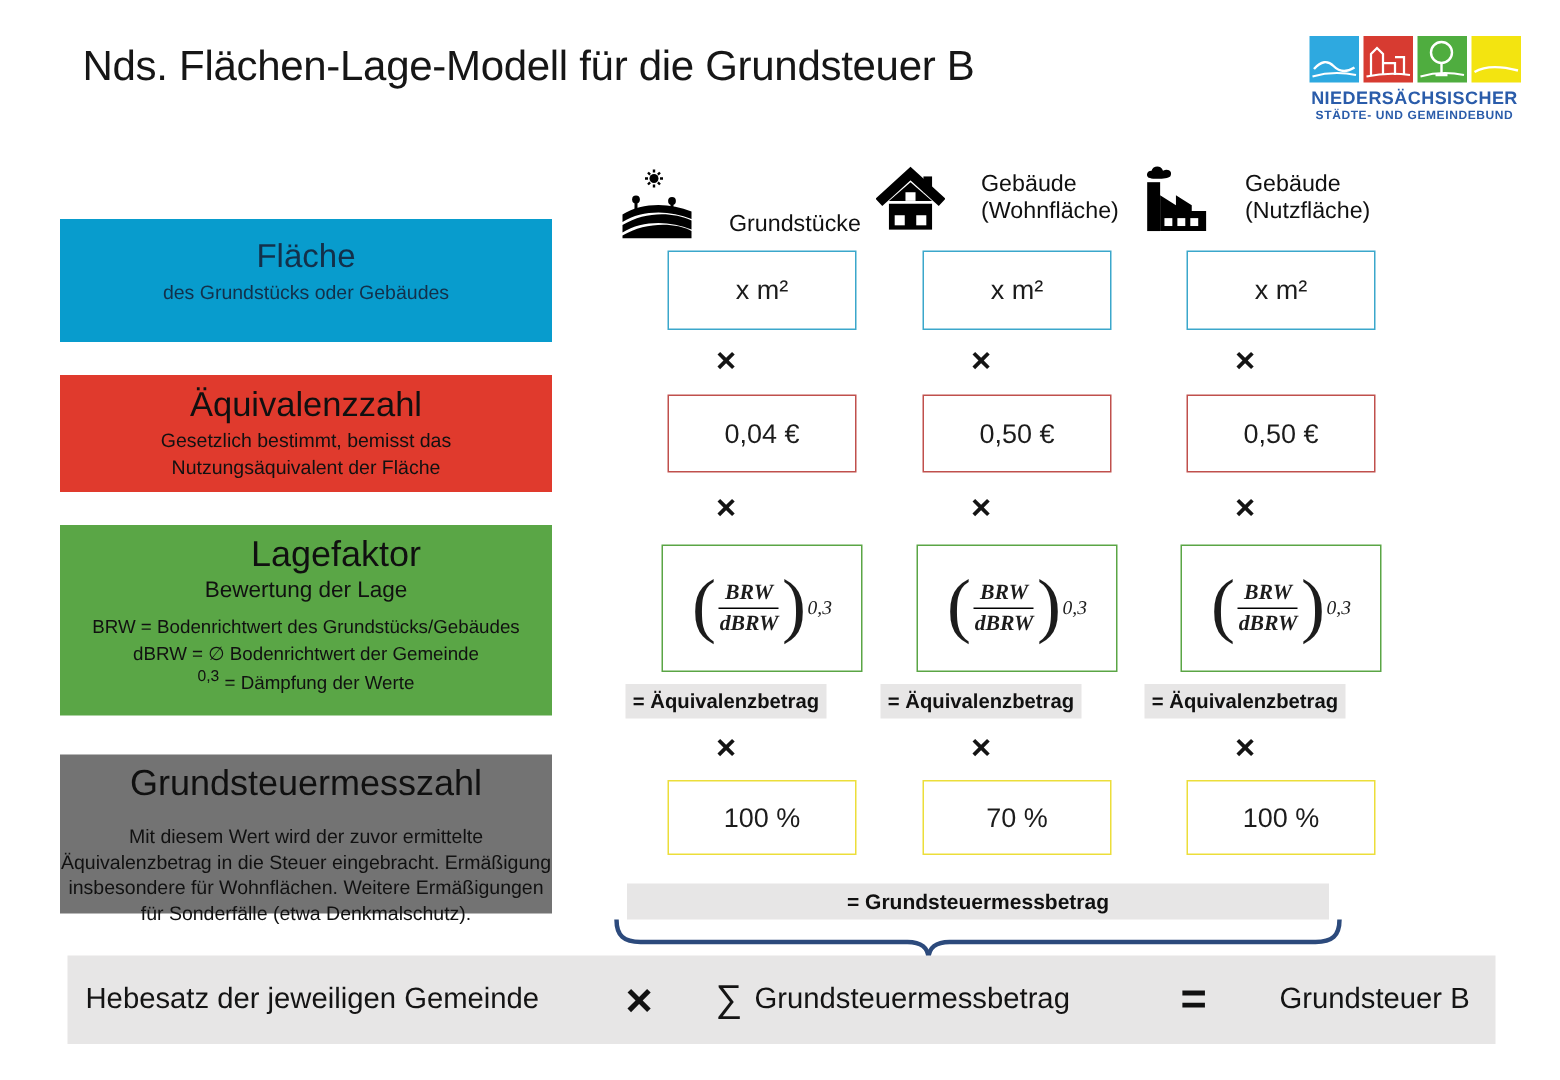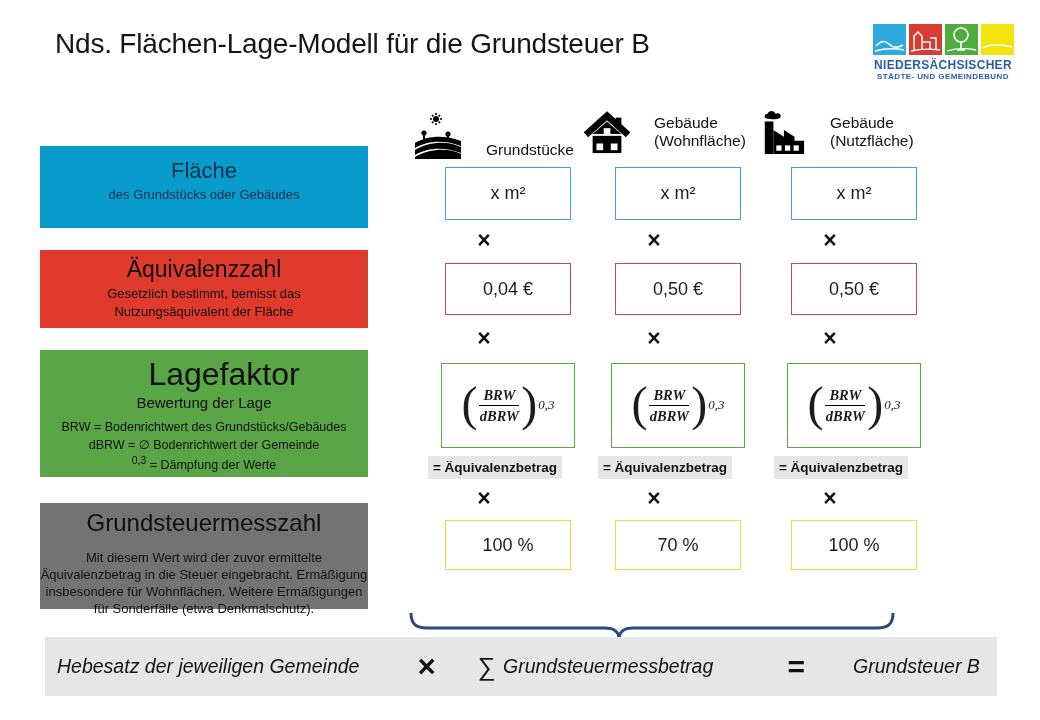--- a/index.html
+++ b/index.html
@@ -20,21 +20,21 @@
   
   .factor { position:absolute; left:40px; width:328px; text-align:center; padding-top:6px; }
   .factor h2 { font-weight:500; color:#101010; }
   .f-blue   { top:146px; height:82px;  background:#089ccd; }
   .f-blue h2 { font-size:22px; color:#13304a; margin-top:6px; }
   .f-blue .sub { font-size:13px; color:#13304a; margin-top:3px; }
   .f-red    { top:250px; height:78px;  background:#e03a2d; }
   .f-red h2 { font-size:23px; }
   .f-red .sub { font-size:13px; line-height:1.35; margin-top:2px; }
   .f-green  { top:350px; height:127px; background:#5aa646; }
-  .f-green h2 { font-size:32px;padding-left:40px; }
+  .f-green h2 { font-size:24px;padding-left:40px; }
   .f-green .sub { font-size:15px; margin-top:1px; }
   .f-green .defs { font-size:12.5px; line-height:1.4; margin-top:8px; }
   .f-yellow { top:503px; height:106px; background:#737373; }
   .f-yellow h2 { font-size:24px; }
   .f-yellow .body { font-size:13px; line-height:1.32; margin-top:12px; }
 
   
   .col { position:absolute; top:103px; width:140px; height:470px; }
   .col-1 { left:414px; } .col-2 { left:584px; } .col-3 { left:760px; }
   .col-header { position:absolute; top:0; left:0; width:190px; height:58px;
@@ -44,21 +44,21 @@
   .vbox { position:absolute; left:7px; width:126px; background:#fff;
           display:flex; align-items:center; justify-content:center;
           font-size:18px; color:#1c1c1c;margin-left:24px; }
   .area-box    { top:64px;  height:53px; border:1.6px solid #3ba7cb; }
   .rate-box    { top:160px; height:52px; border:1.6px solid #c0504d; }
   .formula-box { top:260px; height:85px; border:1.6px solid #5aa545; left:3px; width:134px; }
   .pct-box     { top:417px; height:50px; border:1.6px solid #ecde3a; }
   .mult { position:absolute; left:0; width:140px; text-align:center;
           font-size:23px; font-weight:700; color:#141414; line-height:1; }
   .m1 { top:126px; } .m2 { top:224px; } .m3 { top:384px; }
-  .eq-bar { position:absolute; left:14px; top:353px; width:134px; height:23px;
+  .eq-bar { position:absolute; left:3px; top:353px; width:134px; height:23px;
             background:#e7e6e6; display:flex; align-items:center; justify-content:center;
             font-size:13.5px; font-weight:700; color:#111; }
 
   
   .formula { display:flex; align-items:center; justify-content:center;
              font-family:"Liberation Serif", serif; }
   .paren { font-size:48px; font-weight:400; line-height:0.9; transform:translateY(-2px); }
   .frac { display:flex; flex-direction:column; align-items:center; margin:0 2px;
           font-style:italic; font-weight:600; font-size:14.5px; line-height:1.25; }
   .frac .num { border-bottom:1.4px solid #000; padding:0 4px 1px; }
@@ -67,21 +67,21 @@
           margin-top:13px; margin-left:1px; }
 
   
   .gm-bar { position:absolute; left:418px; top:589px; width:468px; height:24px;
             background:#e7e6e6; display:flex; align-items:center; justify-content:center;
             font-size:14px; font-weight:700; color:#111; }
   .brace { position:absolute; left:408px; top:613px; width:488px; height:52px; }
 
   
   .footer { position:absolute; left:45px; top:637px; width:952px; height:59px;
-            background:#e7e6e6;font-style:italic; }
+            background:#e7e6e6; }
   .footer span { position:absolute; top:0; height:59px; display:flex; align-items:center; }
   .ft-hebesatz { left:12px;  font-size:19.5px; color:#141414; }
   .ft-times    { left:372px; font-size:31px; font-weight:700; color:#111; }
   .ft-sum      { left:432px; font-size:25px; color:#141414; }
   .ft-messb    { left:458px; font-size:19.5px; color:#141414; }
   .ft-equals   { left:742px; font-size:30px; font-weight:800; color:#111; }
   .ft-result   { left:808px; font-size:19.5px; color:#141414; }
 </style>
 </head>
 <body>
@@ -262,20 +262,21 @@
         </span>
         <span class="paren">)</span>
         <span class="expo">0,3</span>
       </div>
     </div>
     <div class="eq-bar">= Äquivalenzbetrag</div>
     <div class="mult m3">×</div>
     <div class="vbox pct-box">100 %</div>
   </div>
 
+  <div class="gm-bar">= Grundsteuermessbetrag</div>
 
   <svg class="brace" viewBox="0 0 488 52">
     <path d="M3,0 C3,11 8,15 19,15 L197,15 C206,15 211,19 211,26 L211,50" fill="none" stroke="#2c4a7c" stroke-width="3" stroke-linecap="round"></path>
     <path d="M485,0 C485,11 480,15 469,15 L225,15 C216,15 211,19 211,26" fill="none" stroke="#2c4a7c" stroke-width="3" stroke-linecap="round"></path>
   </svg>
 
   <div class="footer">
     <span class="ft-hebesatz">Hebesatz der jeweiligen Gemeinde</span>
     <span class="ft-times">×</span>
     <span class="ft-sum">∑</span>

